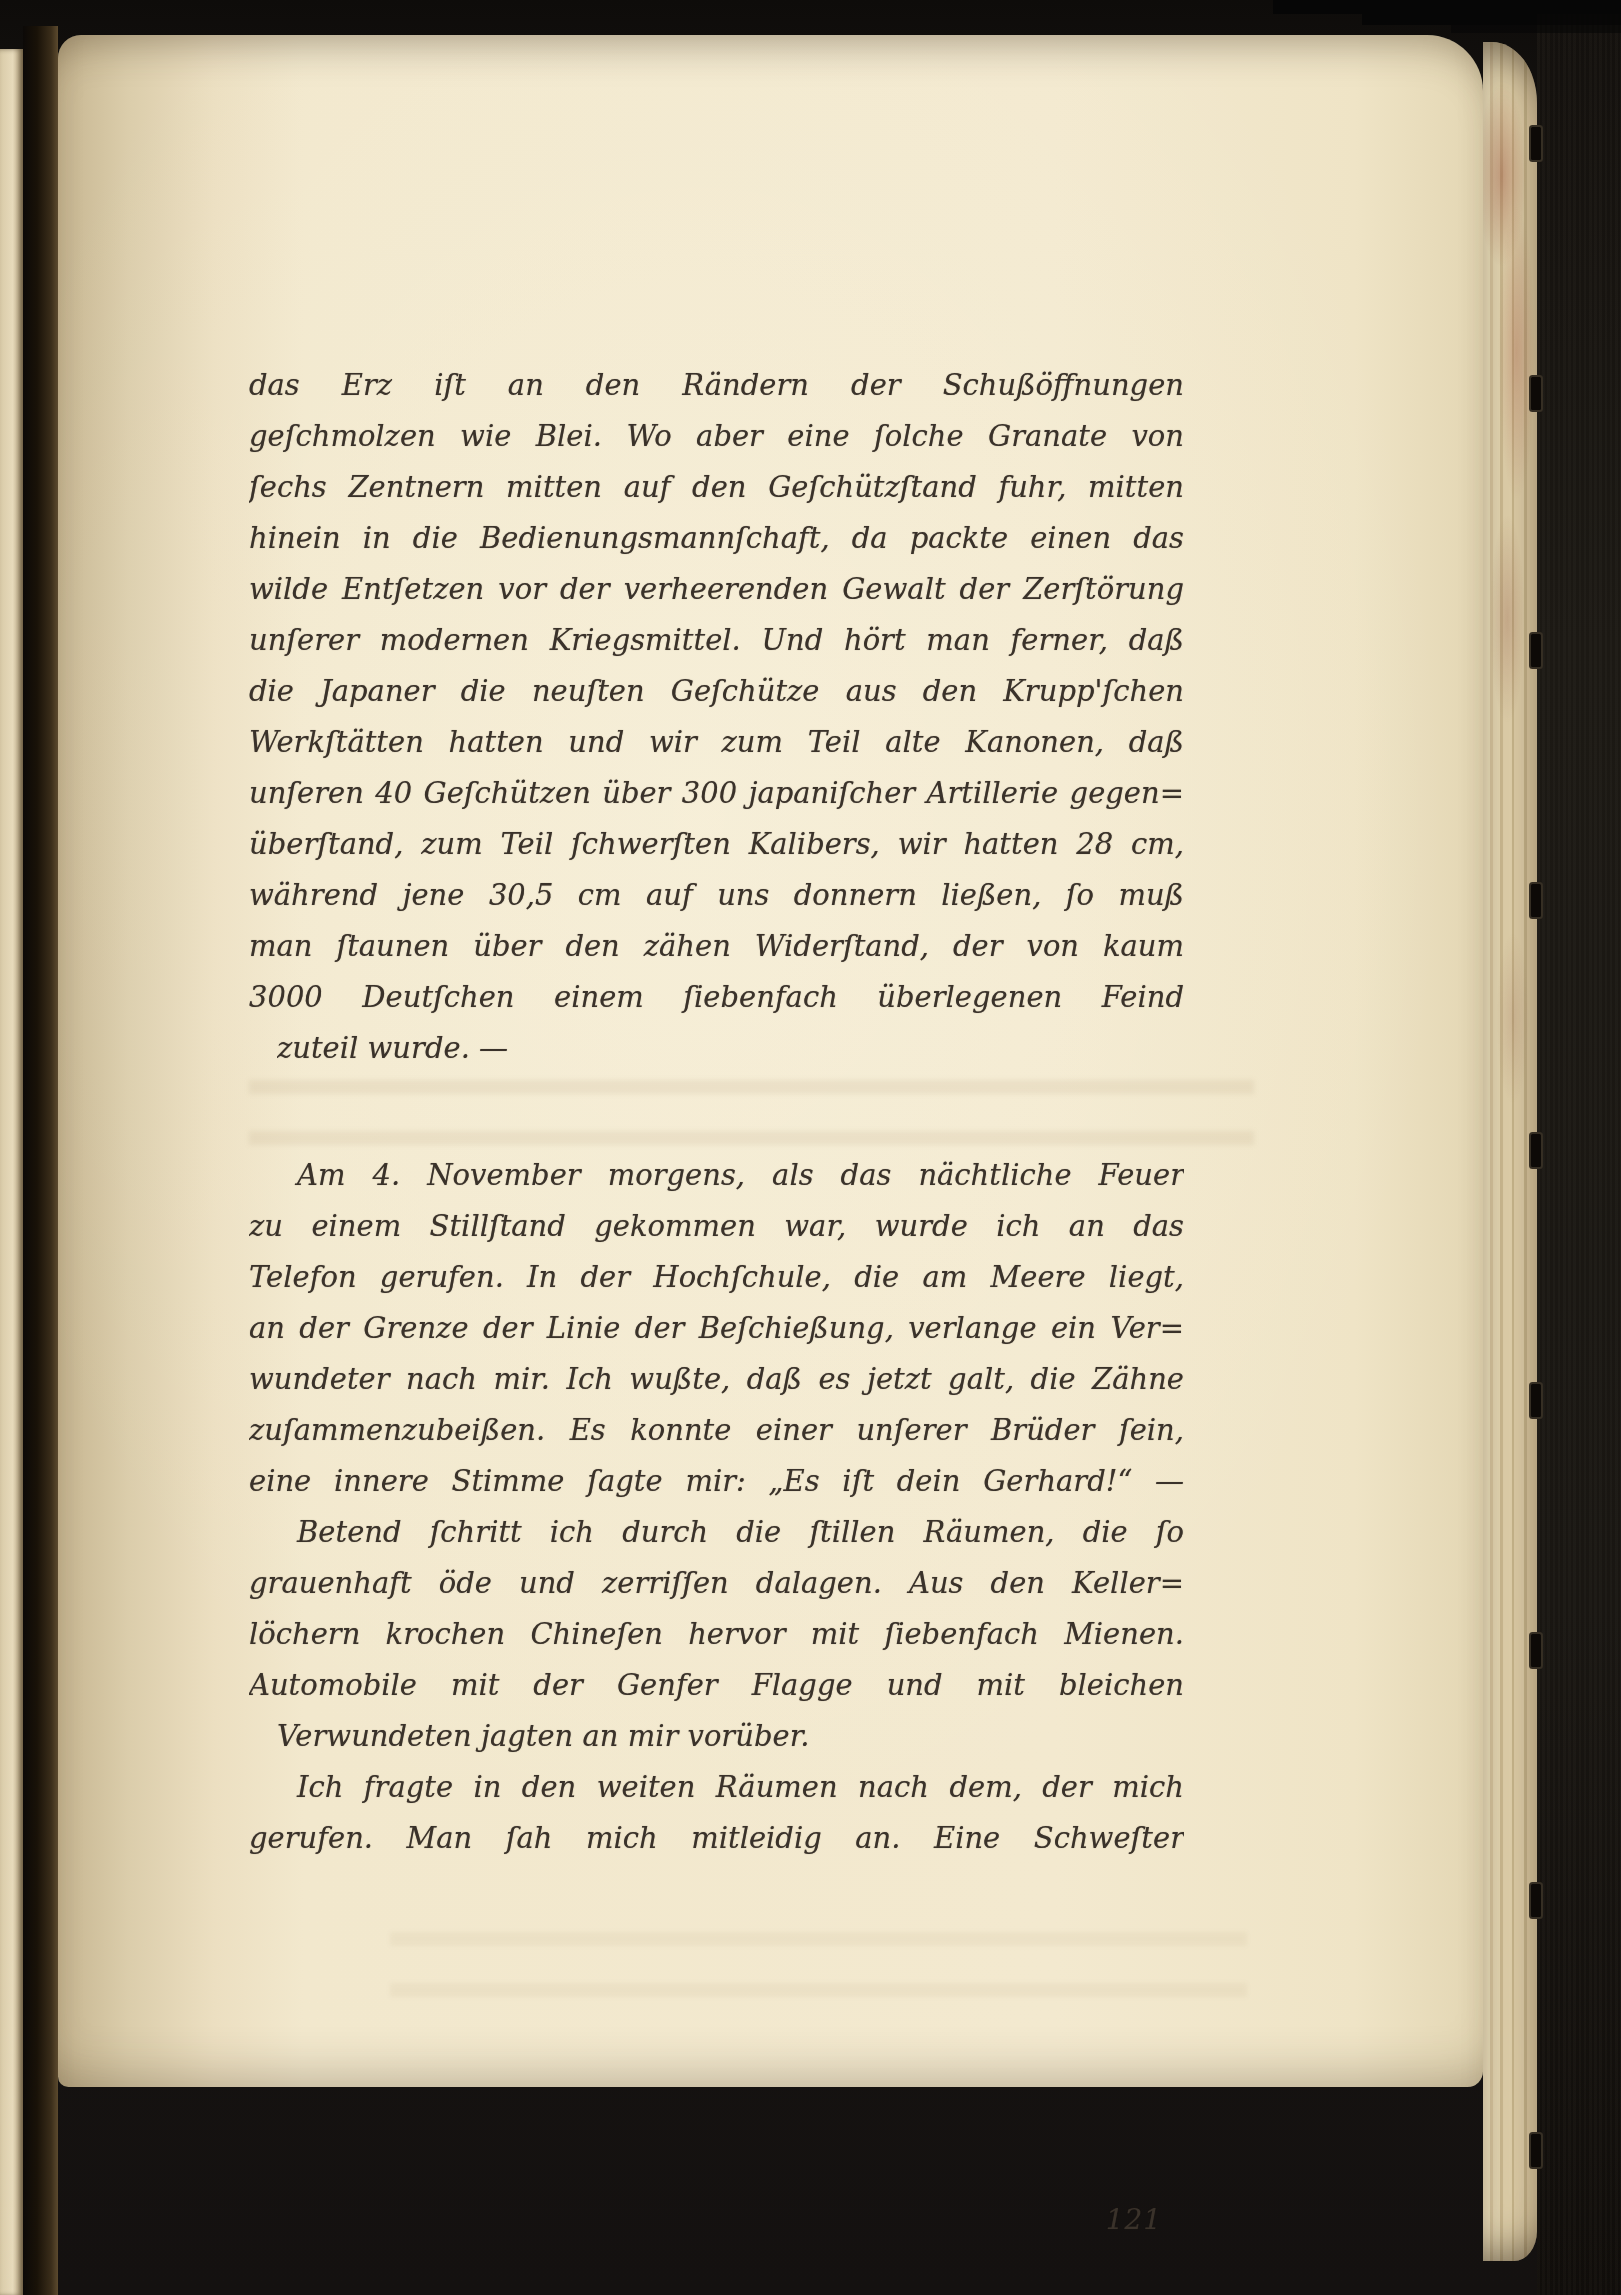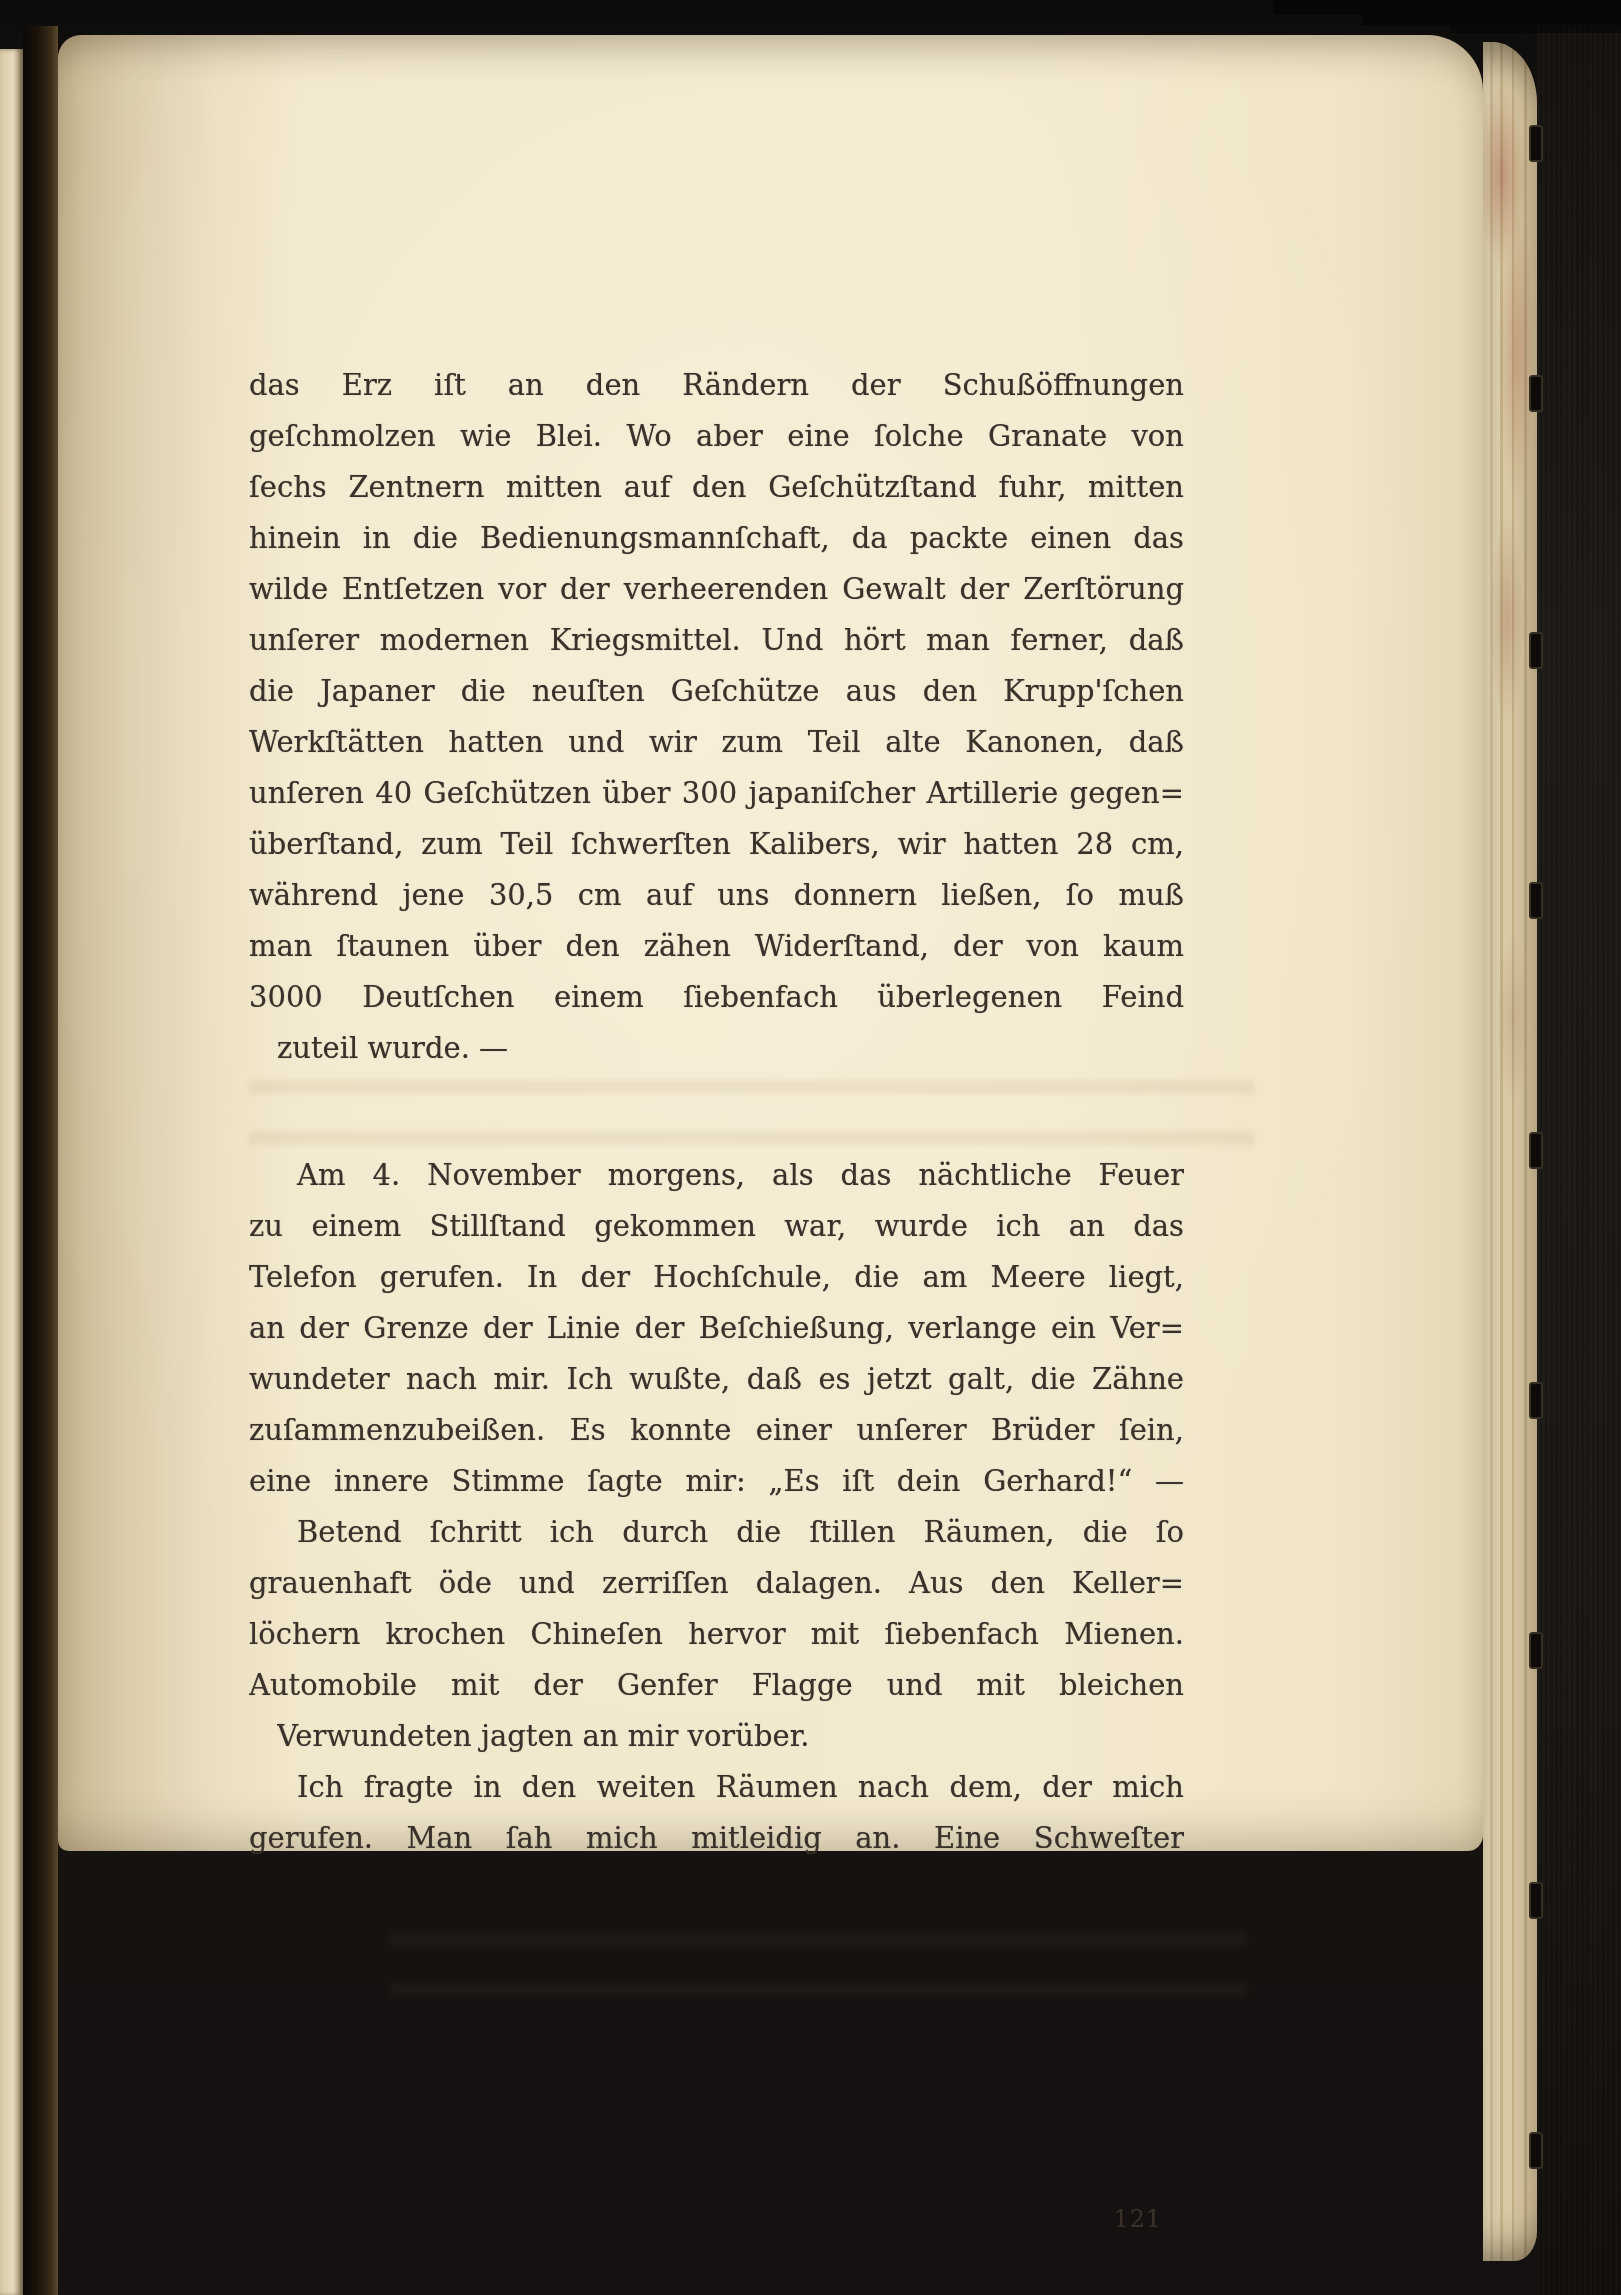--- a/index.html
+++ b/index.html
@@ -22,28 +22,29 @@
     background: linear-gradient(90deg, #d9cba8 0%, #e7dabb 55%, #b4a17c 100%);
     box-shadow: inset -3.5px 0 5.2px rgba(40,28,12,0.5);
   }
   
   .gutter {
     position: absolute; left: 23px; top: 26px; width: 35px; height: 2269px;
     background: linear-gradient(90deg, #0c0907 0%, #191208 40%, #3a2d1a 80%, #5c4a2e 100%);
   }
   
   .page {
-    position: absolute; left: 58px; top: 35px; width: 1425px; height: 1816px;
+    position: absolute; left: 58px; top: 35px; width: 1425px; height: 2052px;
     border-radius: 23px 56px 15.7px 10.5px;
     background:
       radial-gradient(1049px 1486px at 45% 38%, rgba(255,252,238,0.30), rgba(255,252,238,0) 72%),
       linear-gradient(90deg, #c6b590 0px, #dbcdab 70px, #ecdfc1 157px, #f2e8cd 245px, #f3e9cf 70%, #efe4c6 91%, #e3d6b3 100%);
     box-shadow:
       inset 0 30px 40px -23px rgba(62,46,22,0.40),
       inset 0 -35px 49px -26px rgba(62,46,22,0.30);
+    font-style: italic;
   }
   
   .ghost {
     position: absolute;
     background: repeating-linear-gradient(180deg,
       rgba(146,120,80,0.10) 0px, rgba(146,120,80,0.10) 14px,
       rgba(0,0,0,0) 14px, rgba(0,0,0,0) 51px);
     filter: blur(2.6px);
     pointer-events: none;
   }
@@ -64,21 +65,21 @@
     text-align-last: justify;
     white-space: normal;
     overflow: hidden;
     height: 51px;
   }
   .line.flush { text-align-last: left; margin-left: 28px; }
   .line.indent { text-indent: 48px; }
   .page-number-row {
     text-align: right;
     padding-right: 22px;
-    font-size: 24px;
+    font-size: 28px;
     line-height: 51px;
     letter-spacing: 0.9px;
   }
   
   .edge-stack {
     position: absolute; left: 1483px; top: 42px; width: 54px; height: 2219px;
     border-radius: 0 45px 23px 0 / 0 61px 30px 0;
     background: linear-gradient(90deg,
       #e8dbb8 0px, #e8dbb8 7px, #d2c19b 7px, #d2c19b 9.6px,
       #e0d2ae 9.6px, #e0d2ae 17.5px, #c8b68e 17.5px, #c8b68e 20px,

